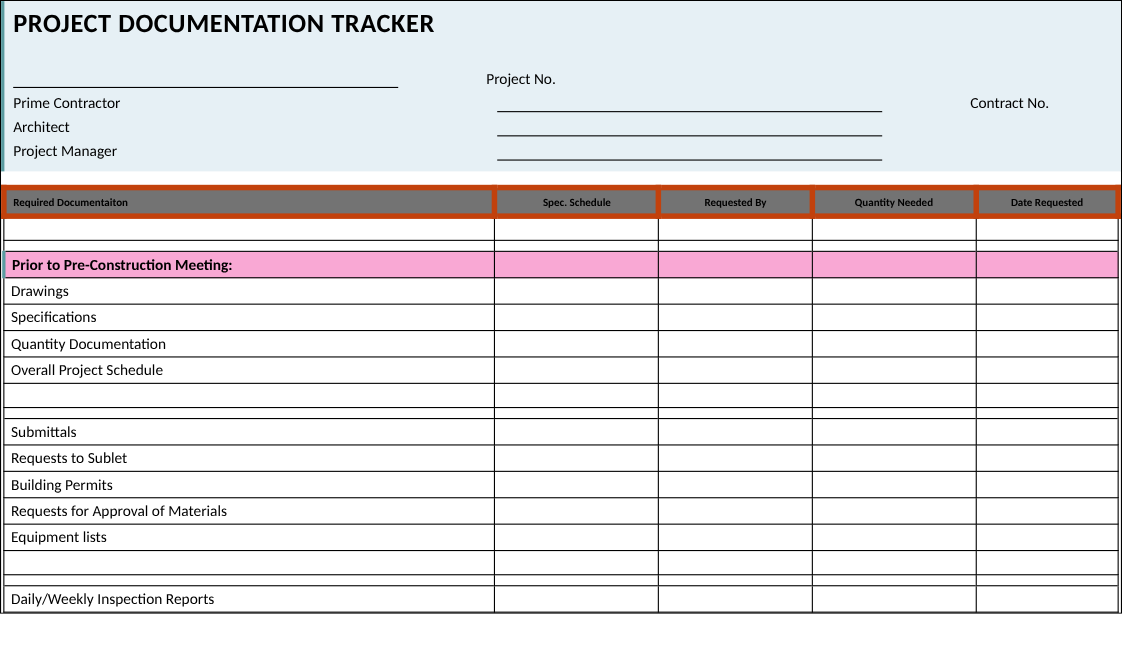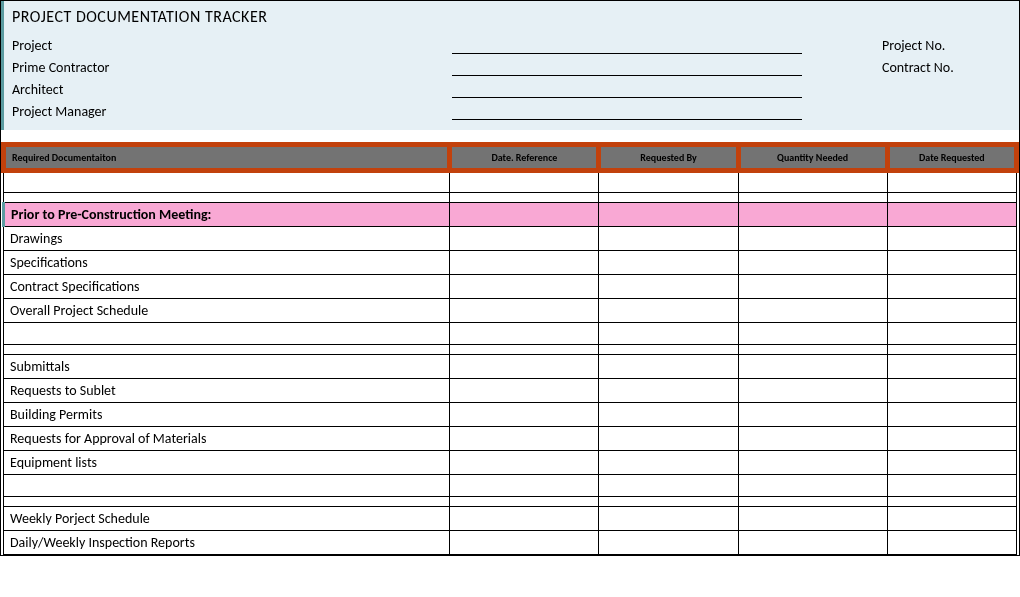--- a/index.html
+++ b/index.html
@@ -15,24 +15,24 @@
     }
     .container {
       border: 1px solid #000;
     }
     .header-section {
       background: #e6f0f5;
       border-left: 3px solid #5a9ba0;
       padding: 6px 8px 10px 8px;
     }
     .title {
-      font-size: 16px;
-      font-weight: normal;
+      font-size: 24px;
+      font-weight: bold;
       letter-spacing: 0.5px;
-      margin-bottom: 6px;
+      margin-bottom: 22px;
     }
     .header-row {
       display: flex;
       align-items: flex-end;
       height: 22px;
     }
     .header-label-left {
       width: 440px;
       font-size: 14px;
     }
@@ -94,21 +94,20 @@
       border-left: 3px solid #5a9ba0;
     }
   </style>
 </head>
 <body>
 
 <div class="container">
   <div class="header-section">
     <div class="title">PROJECT DOCUMENTATION TRACKER</div>
     <div class="header-row">
-      <div class="header-label-left">Project</div>
       <div class="header-underline"></div>
       <div class="header-label-right">Project No.</div>
     </div>
     <div class="header-row">
       <div class="header-label-left">Prime Contractor</div>
       <div class="header-underline"></div>
       <div class="header-label-right">Contract No.</div>
     </div>
     <div class="header-row">
       <div class="header-label-left">Architect</div>
@@ -118,21 +117,21 @@
       <div class="header-label-left">Project Manager</div>
       <div class="header-underline"></div>
     </div>
   </div>
   <div class="white-gap"></div>
 
   <table>
     <thead>
       <tr>
         <th class="col-doc">Required Documentaiton</th>
-        <th class="col-spec center">Date. Reference</th>
+        <th class="col-spec center">Spec. Schedule</th>
         <th class="col-req center">Requested By</th>
         <th class="col-qty center">Quantity Needed</th>
         <th class="col-date center">Date Requested</th>
       </tr>
     </thead>
     <tbody id="table-body">
     <tr class="blank-row">
           <td></td>
           <td></td>
           <td></td>
@@ -161,21 +160,21 @@
           <td></td>
         </tr>
         <tr>
           <td>Specifications</td>
           <td></td>
           <td></td>
           <td></td>
           <td></td>
         </tr>
         <tr>
-          <td>Contract Specifications</td>
+          <td>Quantity Documentation</td>
           <td></td>
           <td></td>
           <td></td>
           <td></td>
         </tr>
         <tr>
           <td>Overall Project Schedule</td>
           <td></td>
           <td></td>
           <td></td>
@@ -232,27 +231,20 @@
         </tr>
         <tr class="blank-row">
           <td></td>
           <td></td>
           <td></td>
           <td></td>
           <td></td>
         </tr>
         <tr class="small-gap">
           <td></td>
-          <td></td>
-          <td></td>
-          <td></td>
-          <td></td>
-        </tr>
-        <tr>
-          <td>Weekly Porject Schedule</td>
           <td></td>
           <td></td>
           <td></td>
           <td></td>
         </tr>
         <tr>
           <td>Daily/Weekly Inspection Reports</td>
           <td></td>
           <td></td>
           <td></td>

